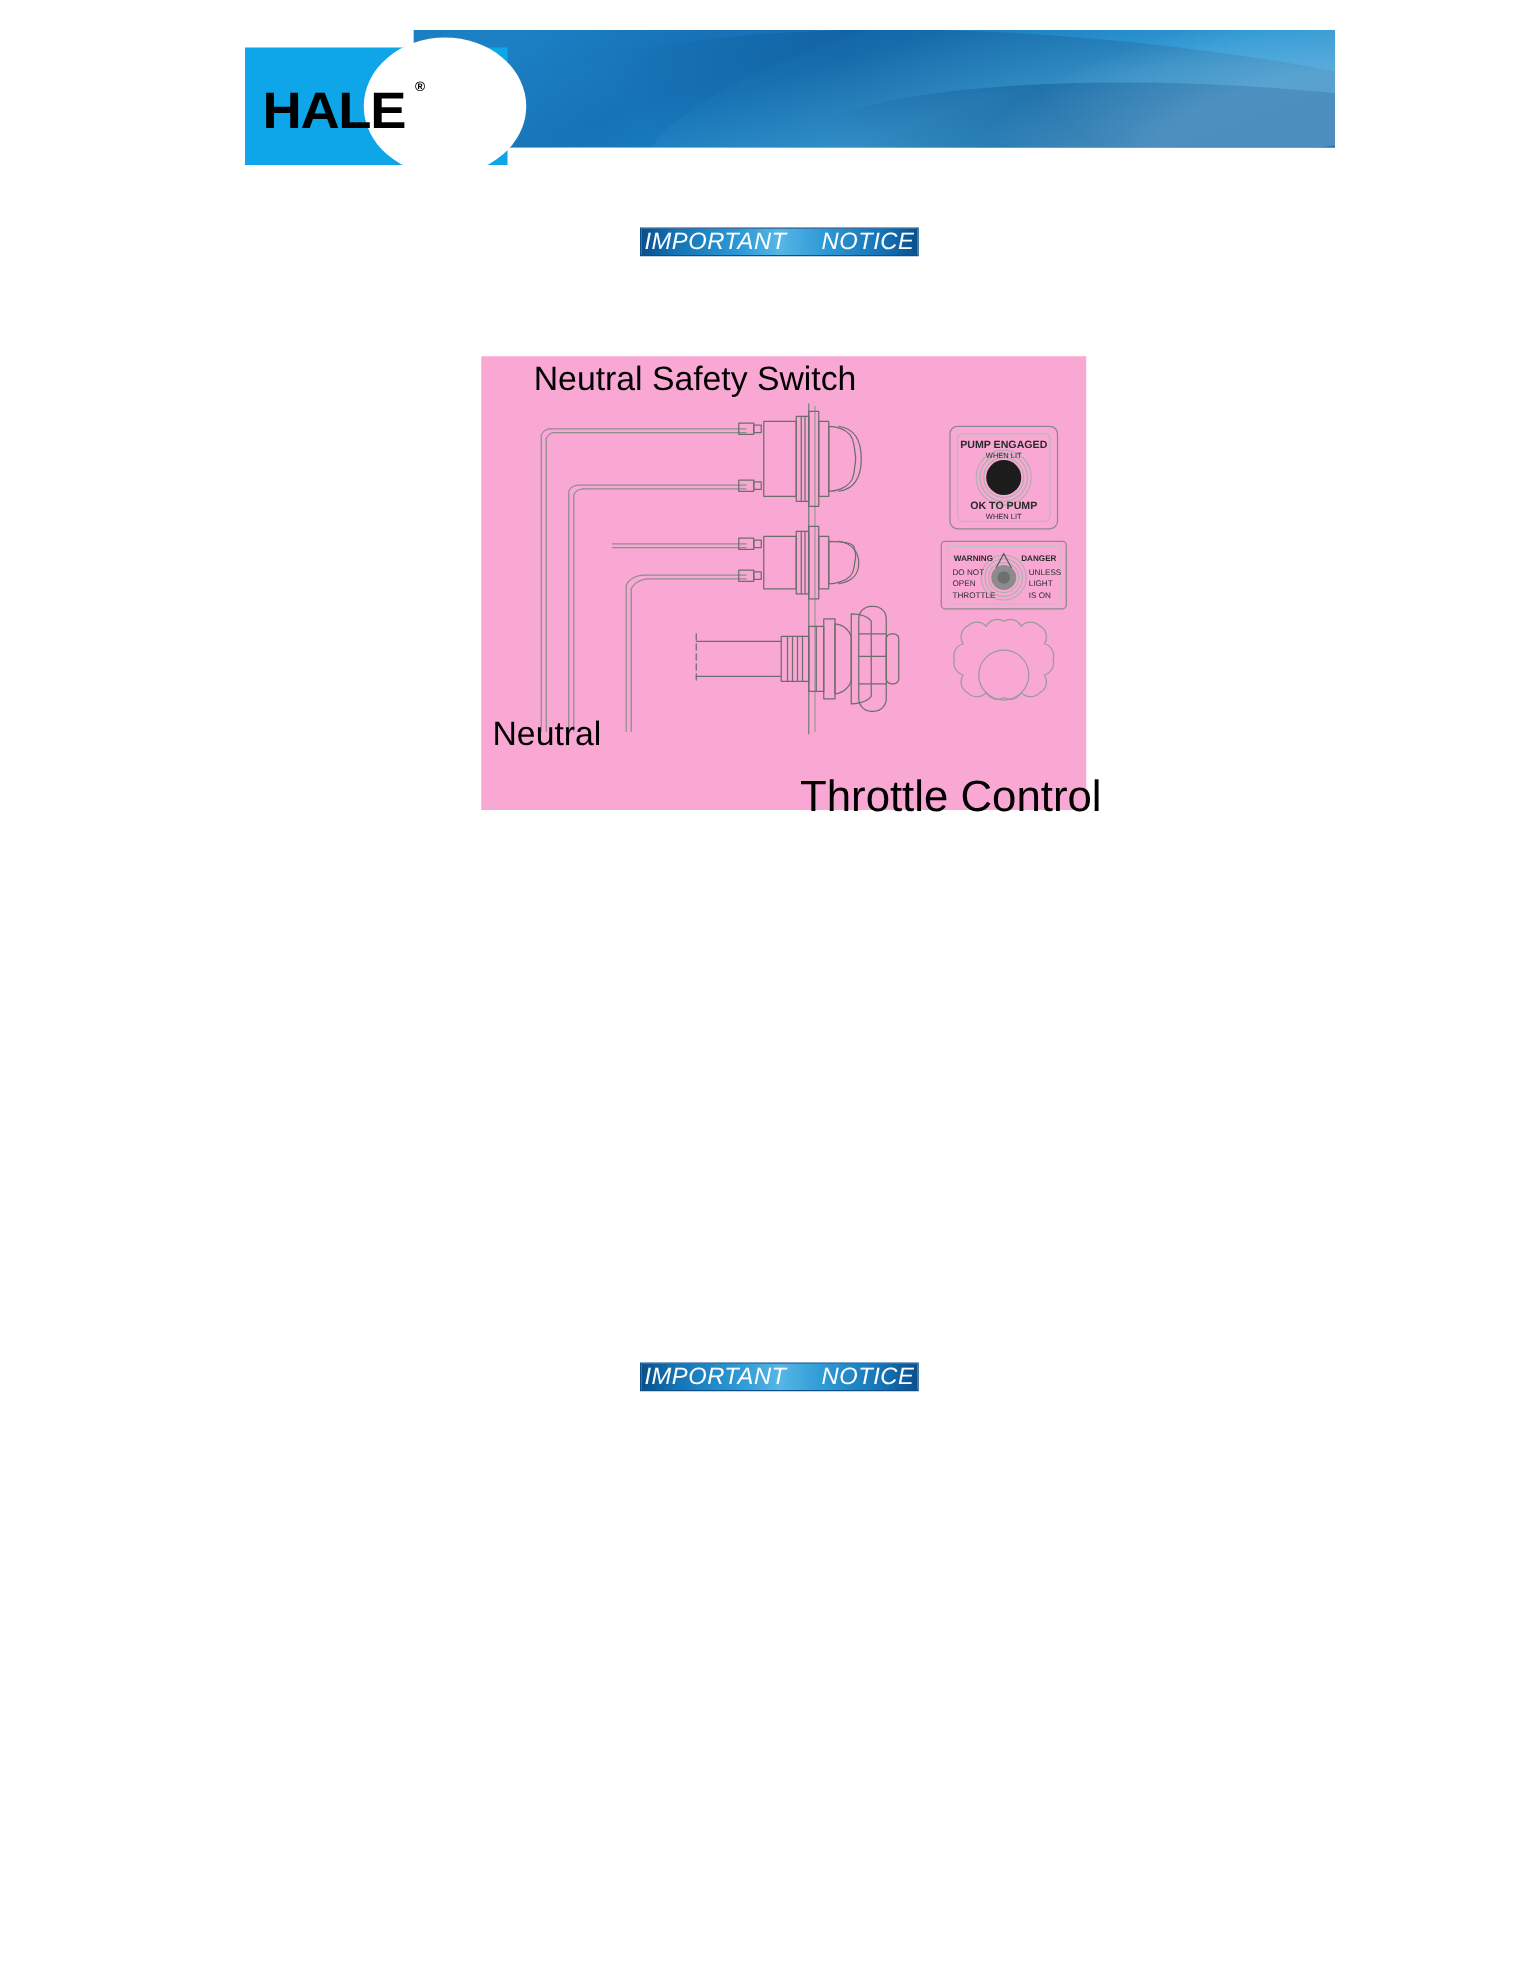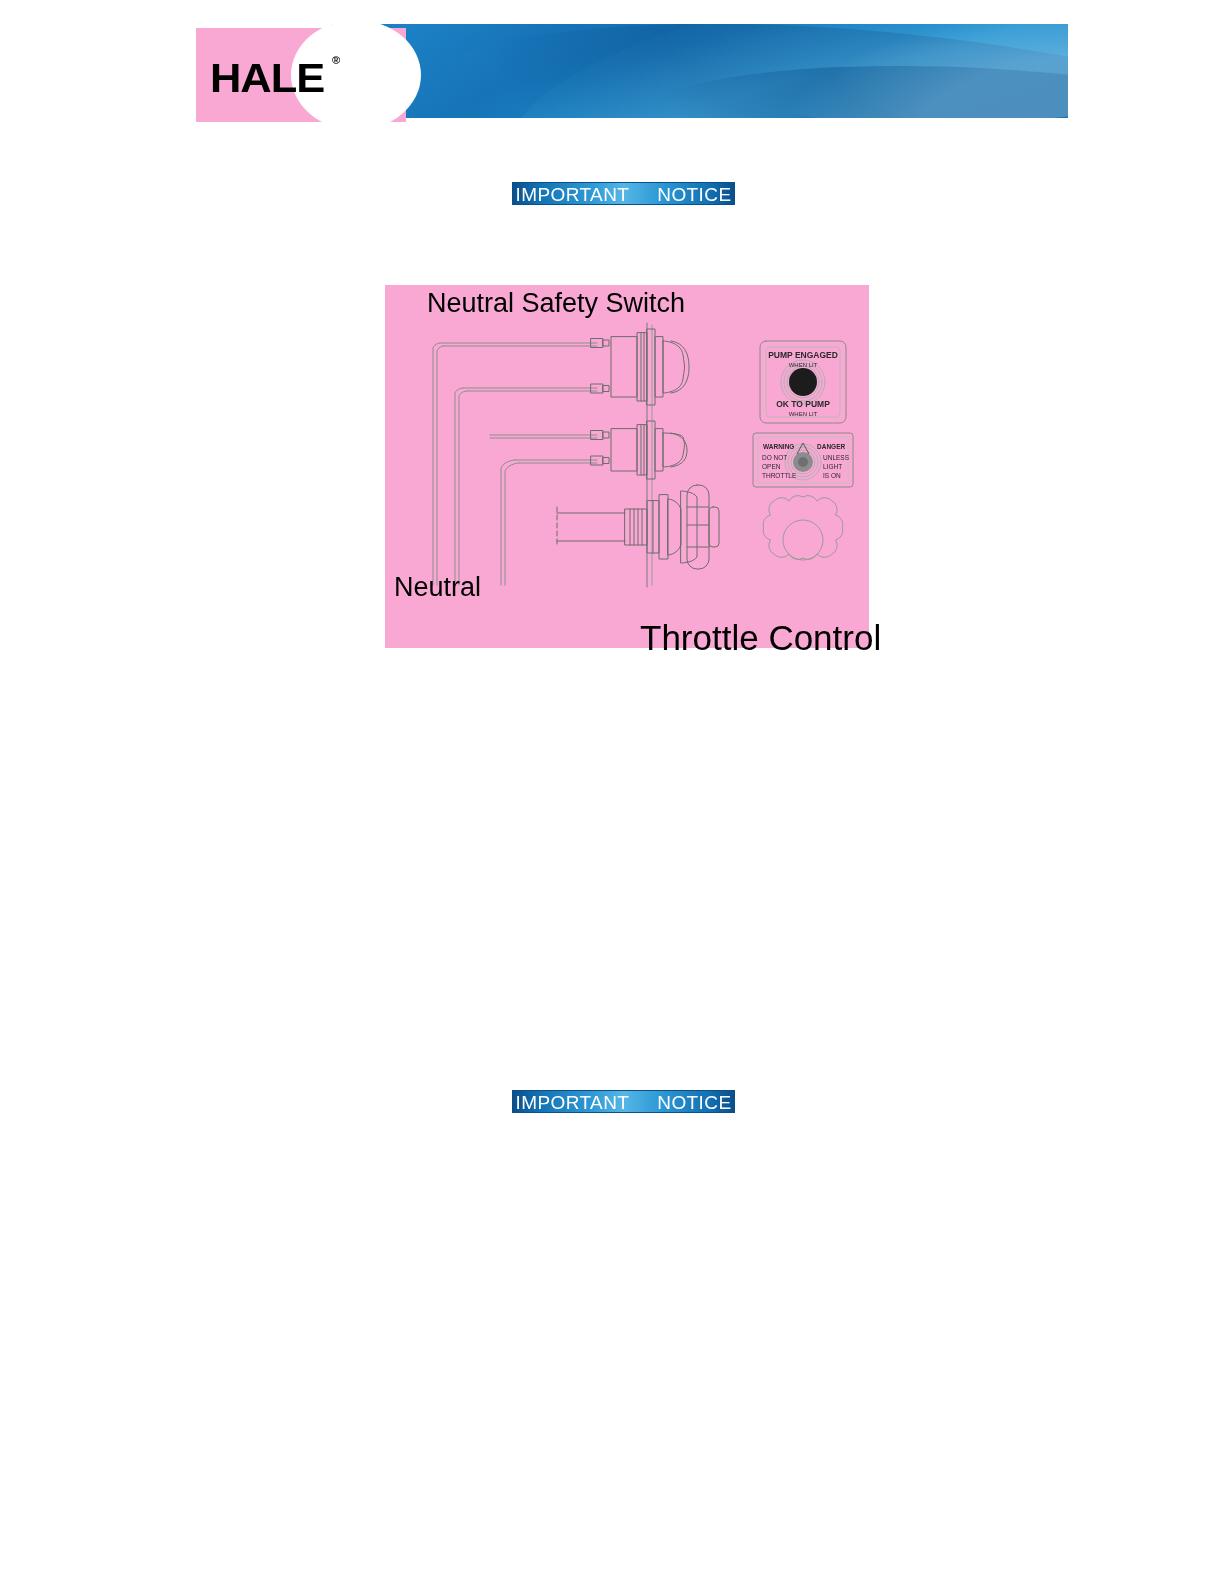--- a/index.html
+++ b/index.html
@@ -65,23 +65,23 @@
   .header-band .wave-5 {
     width: 640px; height: 120px;
     left: 420px; top: -28px;
     background: radial-gradient(ellipse at 50% 100%, rgba(190,226,246,.5) 35%, rgba(190,226,246,0) 68%);
     transform: rotate(-6deg);
   }
 
   
   .logo-block {
     position: absolute;
-    left: 0; top: 4px;
+    left: 0; top: 14px;
     width: 210px; height: 94px;
-    background: #f9a8d4;
+    background: #0ea5e9;
     z-index: 4;
   }
   .logo-block .logo-ellipse-mask {
     position: absolute;
     left: 95px; top: -8px;
     width: 130px; height: 110px;
     background: #ffffff;
     border-radius: 50%;
   }
   .logo-swoosh {
@@ -144,29 +144,30 @@
     font-weight: 700;
     color: #000;
     z-index: 6;
   }
 
   
   .notice-banner {
     position: absolute;
     height: 23px;
     display: flex;
-    align-items: flex-end;
+    align-items: center;
     justify-content: center;
     gap: 14px;
     padding: 0 9px;
     box-sizing: border-box;
     background: linear-gradient(to right,
         #0a4f8c 0%, #1372b4 12%, #2e9ad6 36%, #56b6e6 50%,
         #2e9ad6 66%, #1372b4 88%, #0a4f8c 100%);
     border: 1px solid #0c4f88;
+    font-style: italic;
   }
   .notice-banner .n-text {
     color: #ffffff;
     font-family: "Liberation Sans", sans-serif;
     font-size: 19px;
     line-height: 19px;
     letter-spacing: .4px;
     white-space: nowrap;
   }
   .tri-icon {

